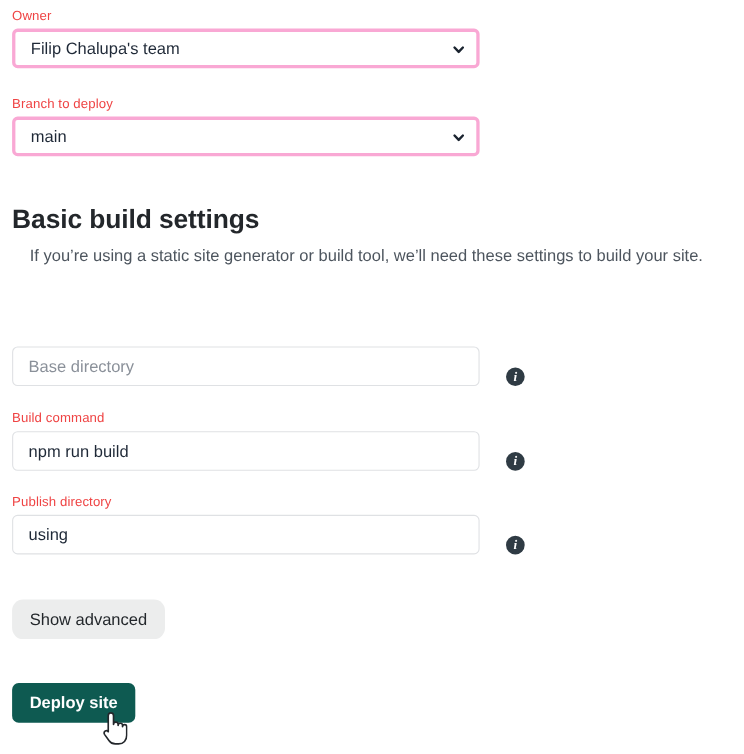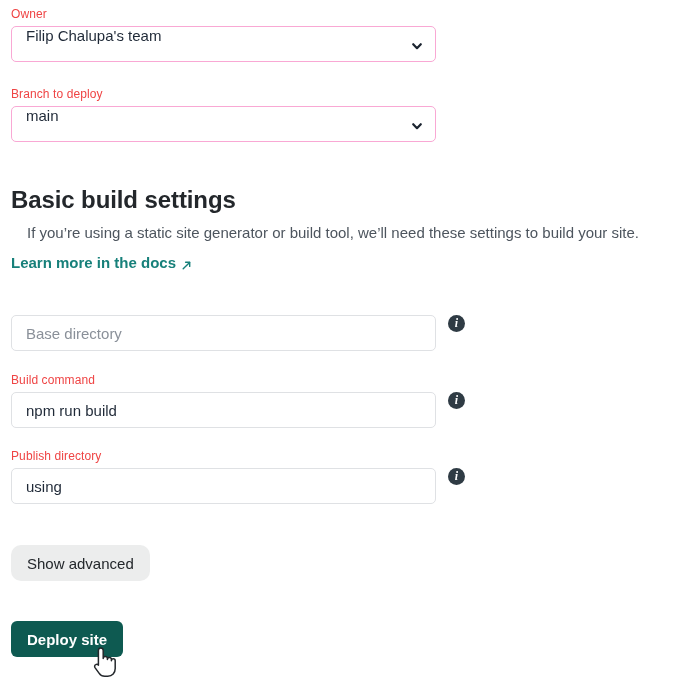--- a/index.html
+++ b/index.html
@@ -25,38 +25,38 @@
   .field-label {
     font-size: 12px;
     line-height: 16px;
     color: #ef4444;
     letter-spacing: .1px;
     margin: 0 0 4px 11px;
   }
 
   .control-row {
     display: flex;
-    align-items: flex-start;
-    gap: 4px;
+    align-items: flex-end;
+    gap: 16px;
   }
 
   .select-wrap {
     position: relative;
     width: 425px;
     margin-left: 11px;
   }
 
   .select-box {
     width: 425px;
     height: 36px;
-    border: 1px solid #f9a8d4;
+    border: 3px solid #f9a8d4;
     border-radius: 5px;
     background: #ffffff;
     display: flex;
-    align-items: flex-start;
+    align-items: center;
     padding: 0 30px 0 14px;
     font-size: 15px;
     color: #1f2937;
     white-space: nowrap;
     overflow: hidden;
   }
 
   .chevron {
     position: absolute;
     right: 13px;
@@ -214,29 +214,20 @@
         <svg viewBox="0 0 12 12" width="12" height="12" aria-hidden="true">
           <path d="M2.2 4.2 L6 8.2 L9.8 4.2" fill="none" stroke="#1b2430" stroke-width="2.2" stroke-linecap="round" stroke-linejoin="round"></path>
         </svg>
       </span>
     </div>
   </div>
 
   <div class="abs" id="build-section">
     <h2 class="section-title">Basic build settings</h2>
     <p class="section-desc">If you’re using a static site generator or build tool, we’ll need these settings to build your site.</p>
-    <a class="doc-link">
-      <span>Learn more in the docs</span>
-      <span class="arrow-ne">
-        <svg viewBox="0 0 11 11" width="11" height="11" aria-hidden="true">
-          <path d="M2.2 8.8 L8.6 2.4" fill="none" stroke="#17807a" stroke-width="1.4" stroke-linecap="round"></path>
-          <path d="M4.6 2.3 L8.7 2.3 L8.7 6.4" fill="none" stroke="#17807a" stroke-width="1.4" stroke-linecap="round" stroke-linejoin="round"></path>
-        </svg>
-      </span>
-    </a>
   </div>
 
   <div class="abs" id="base-dir-group">
     <div class="control-row">
       <div class="input-box placeholder">
         <span>Base directory</span>
       </div>
       <span class="info-icon">i</span>
     </div>
   </div>

